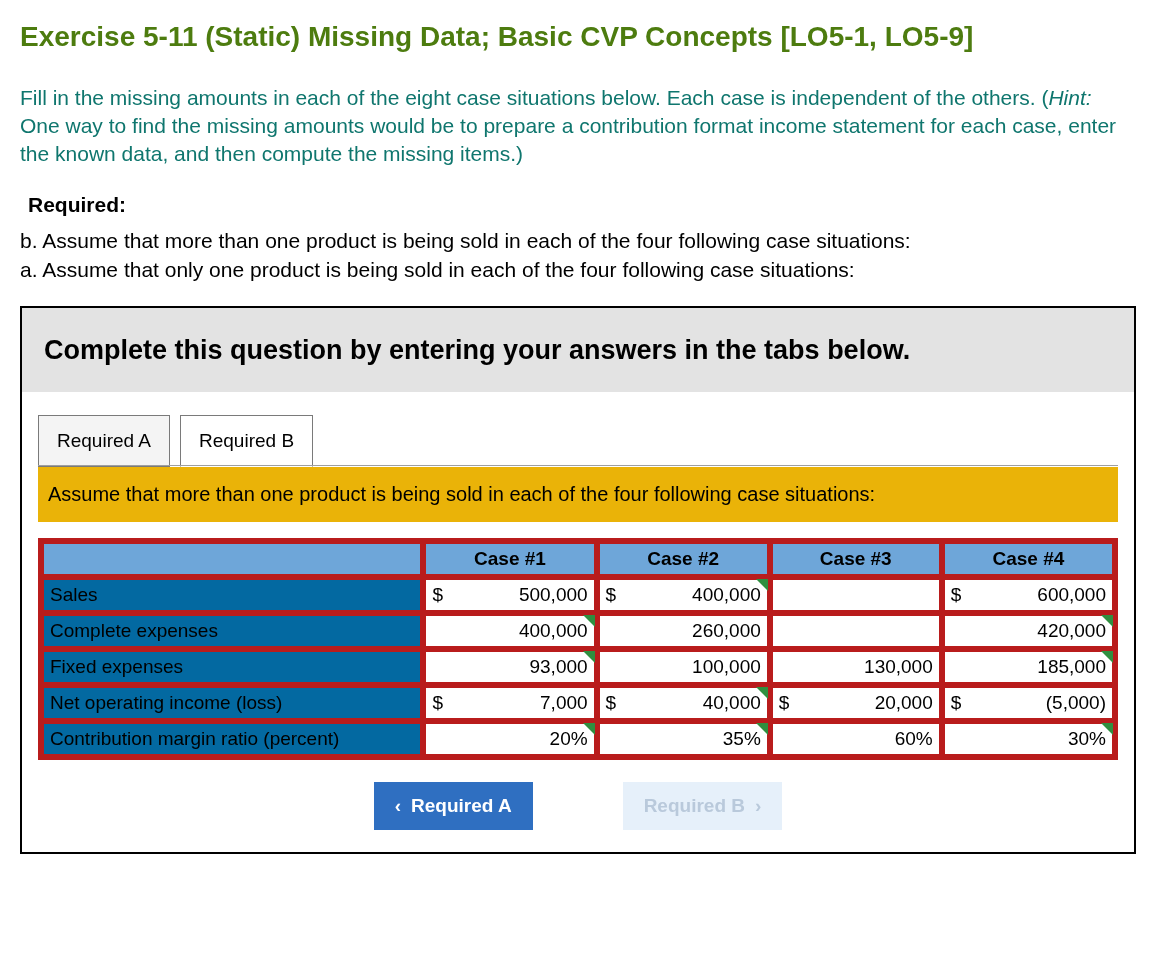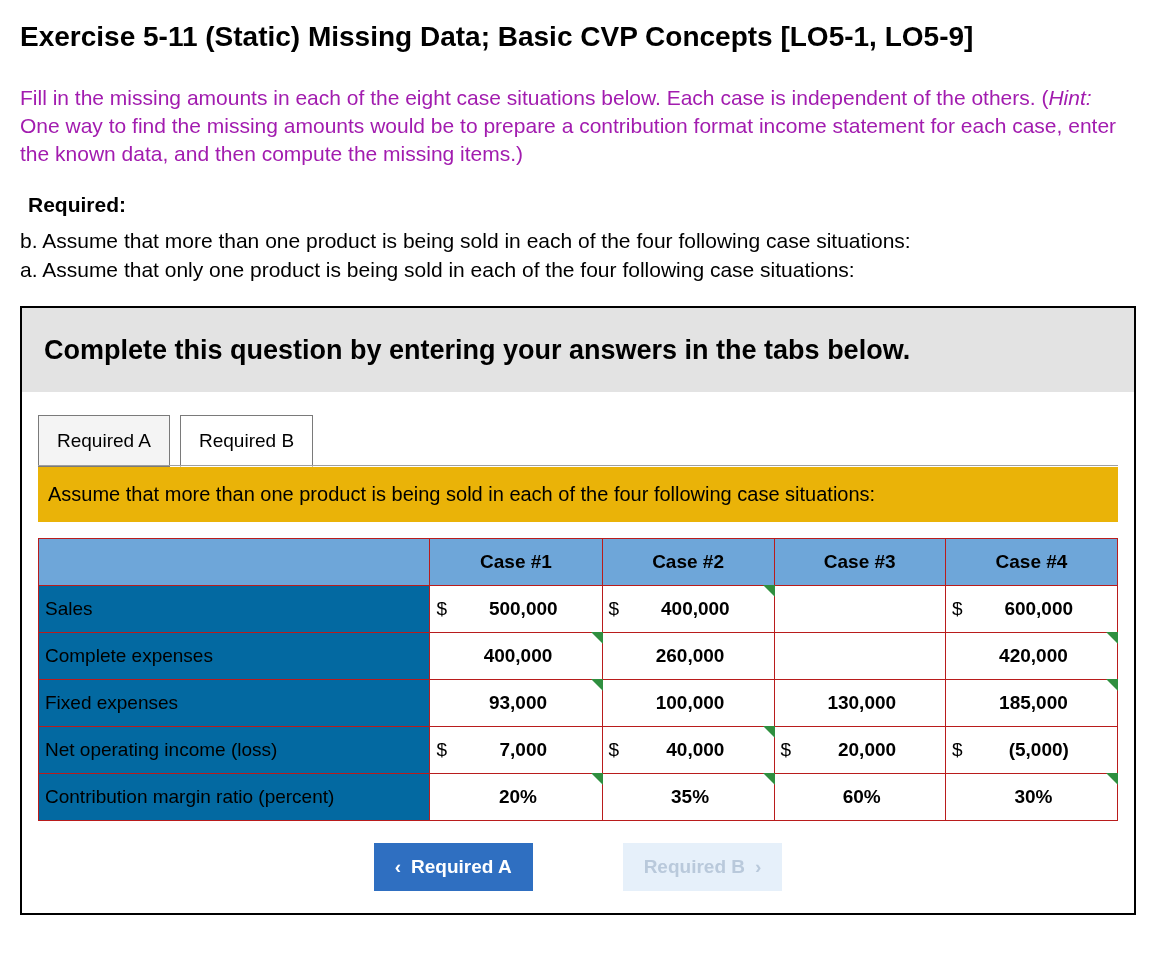--- a/index.html
+++ b/index.html
@@ -7,26 +7,26 @@
     margin: 0;
     padding: 18px 20px;
     font-size: 20px;
     color: #000;
     line-height: 1.35;
   }
   h1.title {
     font-size: 28px;
     font-weight: 700;
     margin: 0 0 28px 0;
-    color: #000000;
+    color: #4d7c0f;
   }
   .intro {
     font-size: 21px;
     margin-bottom: 22px;
-    color: #a21caf;
+    color: #0f766e;
     margin-top: 12px;
   }
   .intro em { font-style: italic; }
   .req-heading {
     font-weight: 700;
     font-size: 21px;
     margin: 8px;
   }
   .req-list {
     font-size: 21px;
@@ -76,22 +76,22 @@
     font-size: 20px;
     margin-top: 0;
   }
   table.data {
     border-collapse: collapse;
     width: 100%;
     margin-top: 16px;
     font-size: 19px;
   }
   table.data th, table.data td {
-    border: 1px solid #b91c1c;
-    padding: 8px 6px;
+    border: 6px solid #b91c1c;
+    padding: 0 6px;
     height: 30px;
   }
   table.data th.rowh {
     text-align: left;
     font-weight: 400;
     background: #0369a1;
     width: 400px;
   }
   table.data thead th.case {
     background: #6ea6d9;
@@ -102,21 +102,21 @@
     background: #6ea6d9;
   }
   .money-cell {
     display: flex;
     justify-content: space-between;
     align-items: center;
     white-space: nowrap;
     position: relative;
   }
   .money-cell .cur { margin-right: 4px; }
-  .money-cell .val { text-align: center; flex: 1; font-weight: bold; }
+  .money-cell .val { text-align: right; flex: 1; }
   td.num {
     text-align: right;
     position: relative;
     width: 165px;
   }
   td.num.editable::after {
     content: "";
     position: absolute;
     right: -1px;
     top: -1px;

